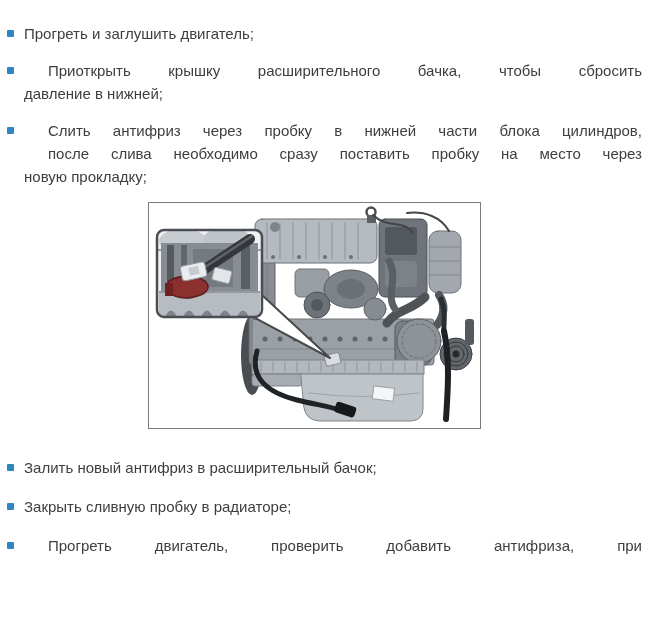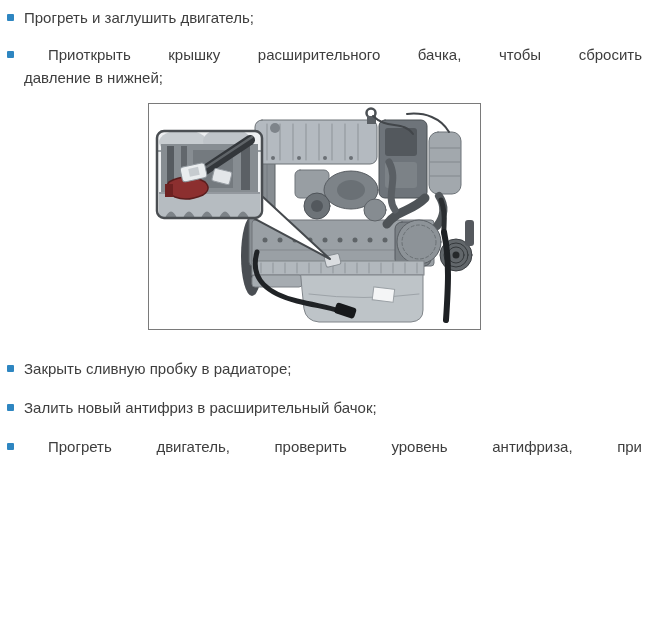--- a/index.html
+++ b/index.html
@@ -11,21 +11,21 @@
     --highlight-red:#8c2f2f;
   }
   *{box-sizing:border-box;}
   html,body{margin:0;padding:0;}
   body{
     width:650px;height:629px;overflow:hidden;
     background:var(--background);
     font-family:"Liberation Sans","DejaVu Sans",sans-serif;
     color:var(--text-color);
   }
-  .page{width:650px;height:629px;padding-top:6px;}
+  .page{width:650px;height:629px;padding-top:22px;}
   ul.bullet-list{list-style:none;margin:0;padding:0 8px 0 7px;}
   ul.bullet-list li{
     position:relative;
     padding-left:17px;
     margin:0 0 14px 0;
     font-size:15px;line-height:23px;
   }
   ul.bullet-list.list-bottom li{margin-bottom:16px;}
   .bullet{
     position:absolute;left:0;top:8px;
@@ -55,20 +55,26 @@
 
   <ul class="bullet-list list-top">
     <li>
       <span class="bullet"></span>
       <div class="line">Прогреть и заглушить двигатель;</div>
     </li>
     <li>
       <span class="bullet"></span>
       <div class="line stretch">Приоткрыть крышку расширительного бачка, чтобы сбросить</div>
       <div class="line">давление в нижней;</div>
+    </li>
+    <li>
+      <span class="bullet"></span>
+      <div class="line stretch">Слить антифриз через пробку в нижней части блока цилиндров,</div>
+      <div class="line stretch">после слива необходимо сразу поставить пробку на место через</div>
+      <div class="line">новую прокладку;</div>
     </li>
   </ul>
 
   <figure class="engine-figure">
     <div class="figure-frame">
       <svg width="331" height="225" viewBox="0 0 331 225">
         <defs>
           <clipPath id="insetClip">
               <rect x="8" y="27" width="105" height="87" rx="7"></rect>
             </clipPath>
@@ -226,25 +232,25 @@
           </g>
           <rect x="8" y="27" width="105" height="87" rx="7" fill="none" stroke="var(--inset-border)" stroke-width="2.5"></rect>
         </g>
       </svg>
     </div>
   </figure>
 
   <ul class="bullet-list list-bottom">
     <li>
       <span class="bullet"></span>
+      <div class="line">Залить новый антифриз в расширительный бачок;</div>
+    </li>
+    <li>
+      <span class="bullet"></span>
       <div class="line">Закрыть сливную пробку в радиаторе;</div>
     </li>
     <li>
       <span class="bullet"></span>
-      <div class="line">Залить новый антифриз в расширительный бачок;</div>
-    </li>
-    <li>
-      <span class="bullet"></span>
-      <div class="line stretch">Прогреть двигатель, проверить уровень антифриза, при</div>
+      <div class="line stretch">Прогреть двигатель, проверить добавить антифриза, при</div>
     </li>
   </ul>
 
 </div>
 
 </body></html>

